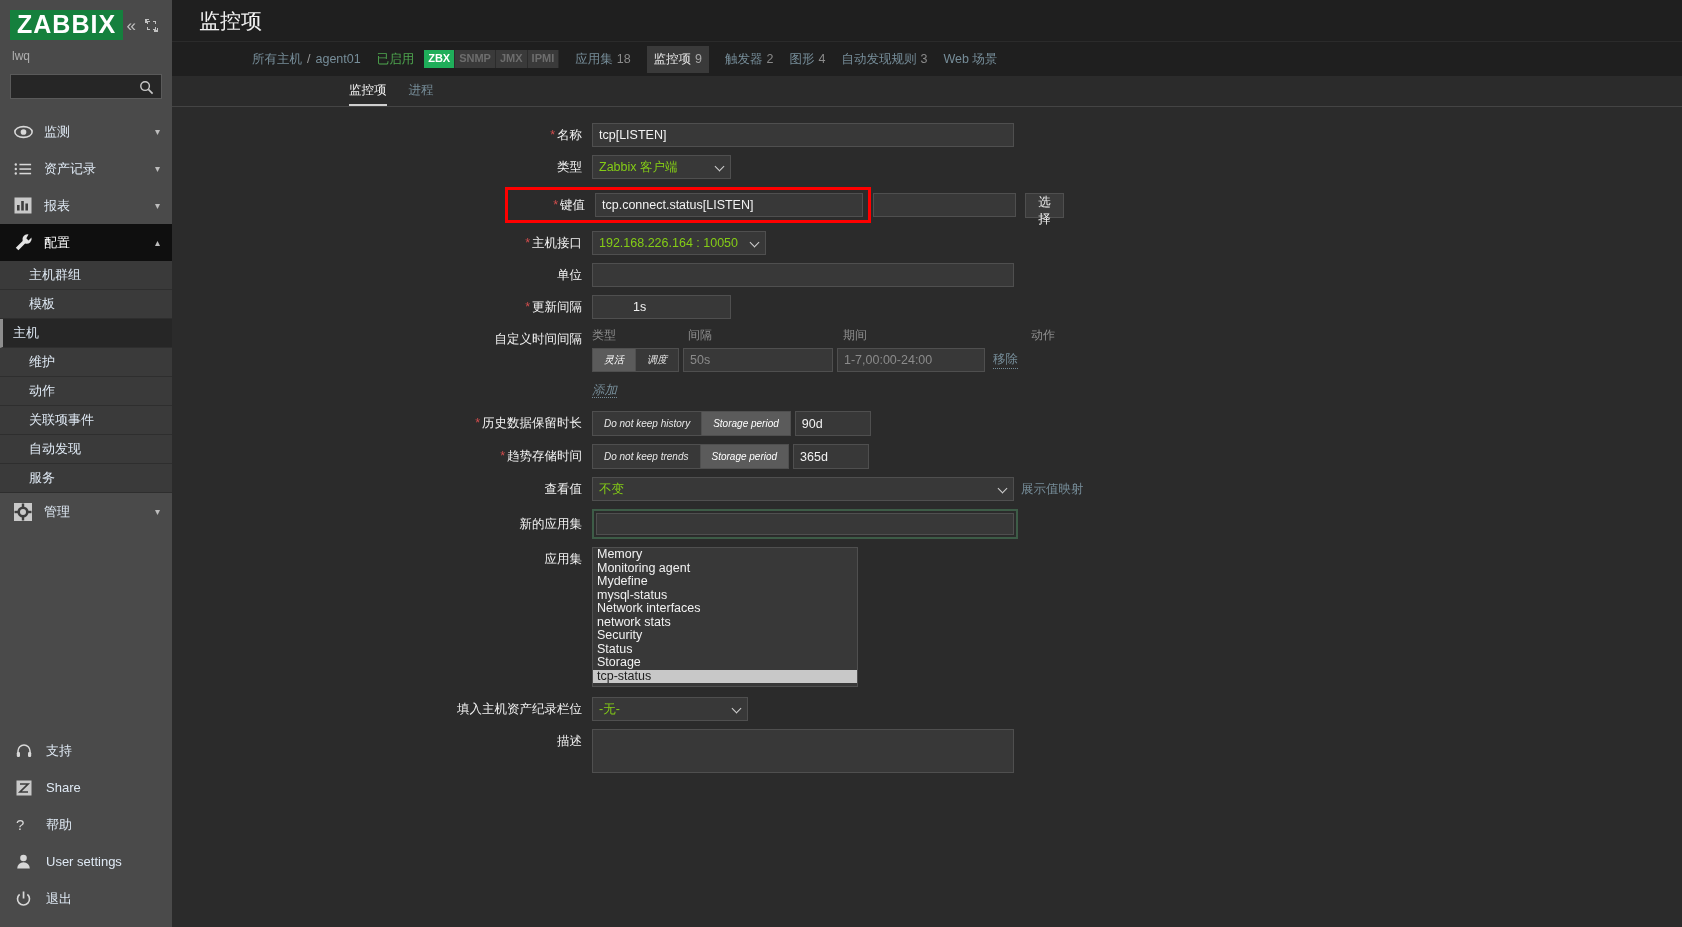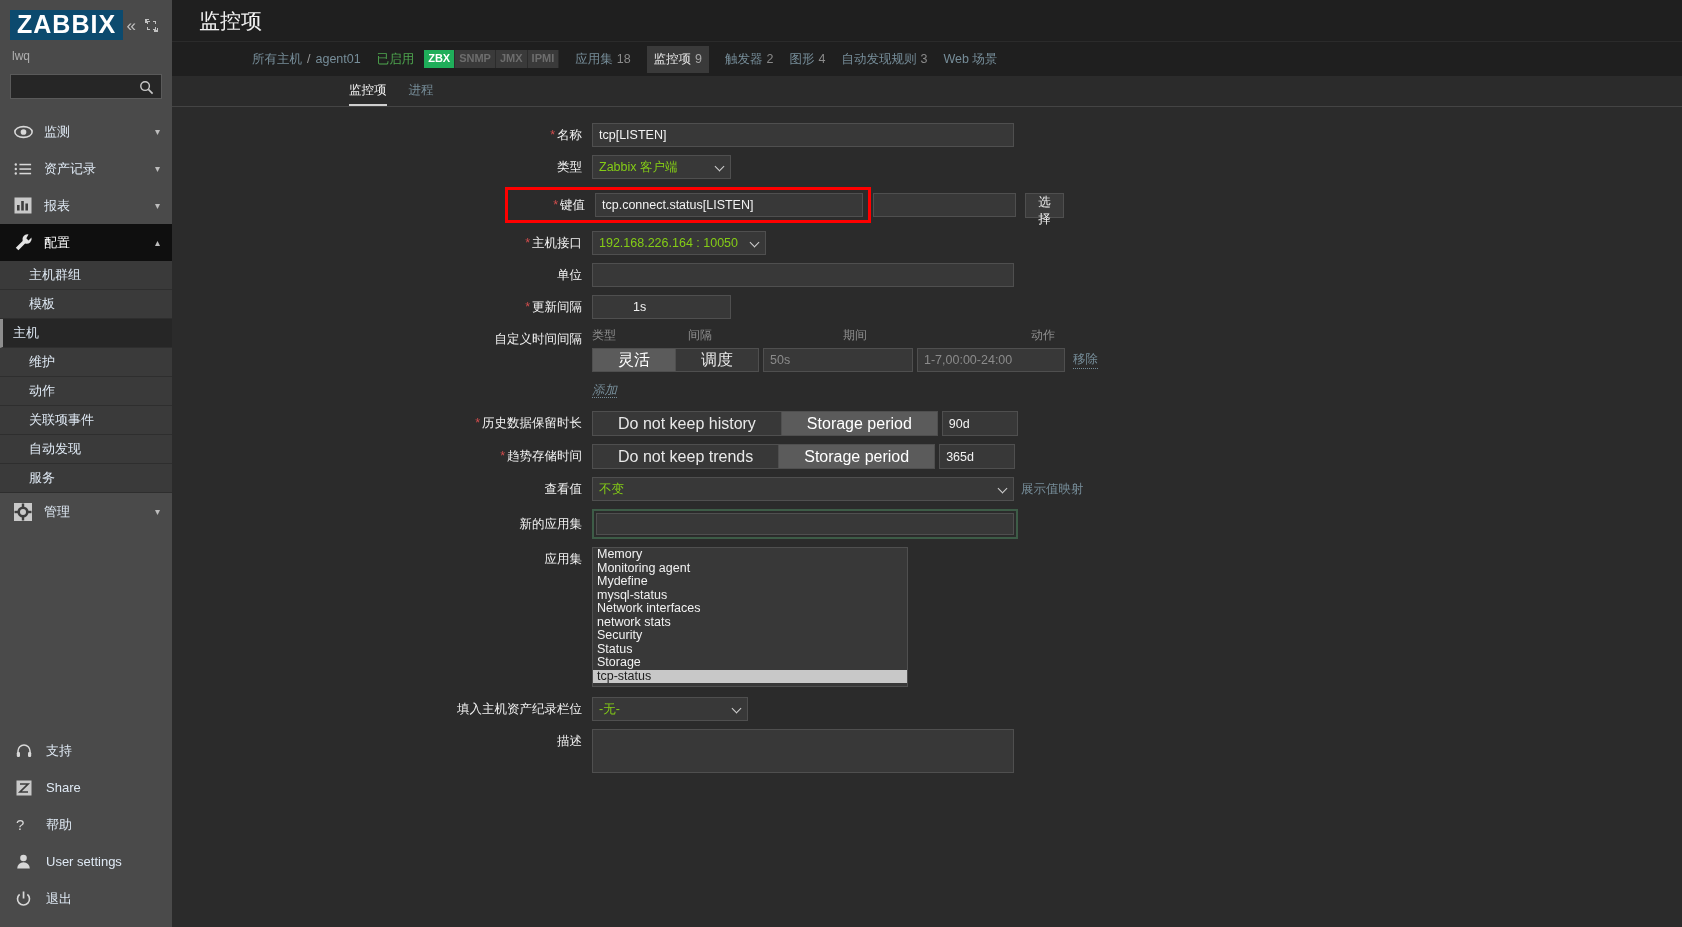--- a/index.html
+++ b/index.html
@@ -17,21 +17,21 @@
   
   .sidebar {
     width: 172px; min-width: 172px; height: 927px;
     background: #4a4a4a;
     position: relative;
     display: flex; flex-direction: column;
   }
   .sb-top { padding: 8px 10px 0 10px; }
   .logo-row { display: flex; align-items: center; justify-content: space-between; padding: 2px 0 0 0;}
   .zbx-logo {
-    background: #0c4a6e; color: #ffffff;
+    background: #15803d; color: #ffffff;
     font-size: 25px; font-weight: bold; letter-spacing: 1px;
     padding: 1px 7px 3px 7px; line-height: 1.05;
     font-family: "Liberation Sans", sans-serif;
   }
   .logo-ctrls { display: flex; align-items: center; gap: 9px; padding-right: 4px; color: #b8b8b8; }
   .chev2 { font-size: 17px; line-height: 1; color: #c2c2c2; }
   .collapse-ico { width: 13px; height: 13px; position: relative; }
   .collapse-ico span { position:absolute; background:#c2c2c2; }
   .collapse-ico .a { left:0; top:0; width:4px; height:1.5px; }
   .collapse-ico .b { left:0; top:0; width:1.5px; height:4px; }
@@ -173,23 +173,24 @@
     background: #3a3a3a; border: 1px solid #4f4f4f;
     color: #f2f2f2; font-size: 12.5px; height: 25px;
     padding: 0 11px; cursor: pointer; outline: none;
     font-family: "Liberation Sans", sans-serif;
   }
 
   .seg { display: flex; }
   .seg button {
     background: #383838; border: 1px solid #4f4f4f;
     border-right: none;
-    color: #e8e8e8; font-size: 16px; height: 25px;
-    padding: 0 25px; cursor: pointer; outline: none;
+    color: #e8e8e8; font-size: 10px; height: 25px;
+    padding: 0 11px; cursor: pointer; outline: none;
     font-family: "Liberation Sans", sans-serif;
+    font-style: italic;
   }
   .seg button:last-child { border-right: 1px solid #4f4f4f; }
   .seg button.on { background: #5b5b5b; color: #ffffff; }
 
   .interval-table { }
   .it-head { display: flex; color: #8f8f8f; font-size: 12px; padding-bottom: 4px; }
   .it-head .c1 { width: 96px; }
   .it-head .c2 { width: 155px; }
   .it-head .c3 { width: 172px; }
   .it-head .c4 { width: 40px; text-align: right; }
@@ -199,21 +200,21 @@
   .rm-lnk { margin-left: 8px; }
 
   .green-box {
     border: 2px solid #3d5c47;
     padding: 2px;
     display: inline-block;
   }
   .green-box input.t { border: 1px solid #4f4f4f; }
 
   .listbox {
-    width: 316px; height: 140px;
+    width: 266px; height: 140px;
     background: #383838; border: 1px solid #4f4f4f;
     overflow-y: scroll; position: relative;
     font-size: 12.5px;
   }
   .listbox::-webkit-scrollbar { width: 13px; background: #2e2e2e; }
   .listbox::-webkit-scrollbar-thumb { background: #6b6b6b; }
   .lopt { padding: 0 4px; line-height: 13.5px; height: 13.5px; color: #f2f2f2; white-space: nowrap; cursor: pointer; }
   .lopt.sel { background: #c8c8c8; color: #202020; }
 
   .val-map-lnk { color: #768d99; font-size: 12.5px; margin-left: 7px; cursor: pointer; }

